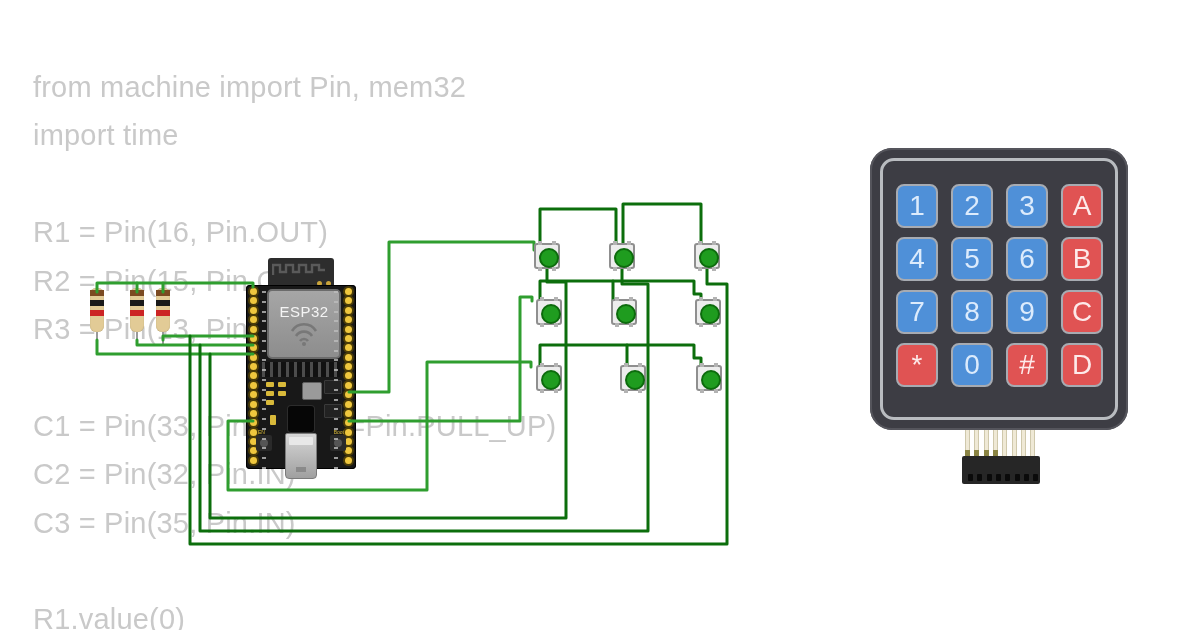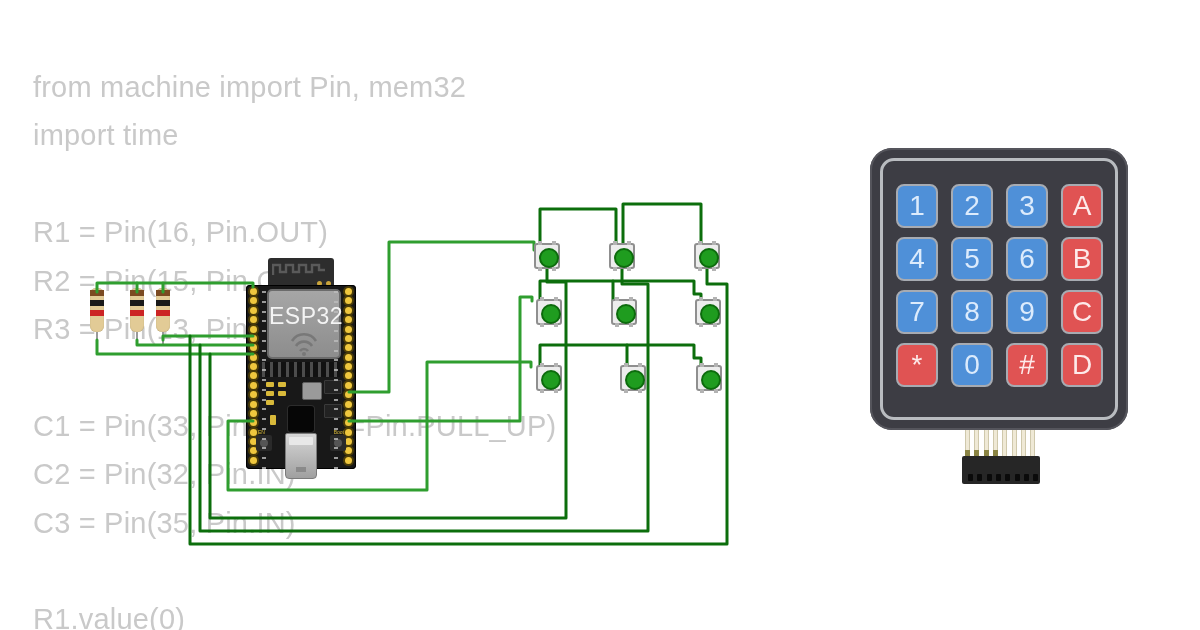--- a/index.html
+++ b/index.html
@@ -21,21 +21,21 @@
   .ant-dot{position:absolute;width:5px;height:5px;border-radius:50%;background:#caa43a;bottom:4px;}
   #board .pinstrip{position:absolute;top:30px;width:13px;height:176px;display:flex;
                    flex-direction:column;justify-content:space-between;}
   #board .pinstrip.left{left:1px;} #board .pinstrip.right{right:1px;}
   .pin{width:7px;height:7px;border-radius:50%;background:#efc73e;margin:0 auto;
        box-shadow:0 0 0 2px #4a3c08;}
   .pinlabel{position:absolute;width:4px;height:2px;background:#bdbdbd;opacity:.8;}
   #board .shield{position:absolute;left:21px;top:31px;width:74px;height:70px;
                  background:linear-gradient(#a6a6a6,#8d8d8d);border:2px solid #6b6b6b;
                  border-radius:5px;box-sizing:border-box;text-align:center;}
-  #board .shield .chipname{color:#f4f4f4;font-size:23px;margin-top:12px;letter-spacing:.5px;}
+  #board .shield .chipname{color:#f4f4f4;font-size:15px;margin-top:12px;letter-spacing:.5px;}
   #board .shield svg{margin-top:1px;}
   .padrow{position:absolute;left:16px;top:104px;width:78px;height:15px;
           background:repeating-linear-gradient(90deg,#4c4c4c 0 3px,#111 3px 8px);}
   .smd{position:absolute;background:#d8b93a;border-radius:1px;}
   .chip-gray{position:absolute;left:56px;top:124px;width:18px;height:16px;background:#9a9a9a;
              border:1px solid #5e5e5e;border-radius:2px;}
   .chip-black{position:absolute;left:42px;top:148px;width:26px;height:26px;background:#060606;
               border-radius:3px;box-shadow:0 0 0 1px #2c2c2c;}
   .chip-sm{position:absolute;background:#222;border:1px solid #3a3a3a;border-radius:1px;}
   .tactile{position:absolute;width:16px;height:16px;background:#2a2a2a;border-radius:2px;top:177px;}

